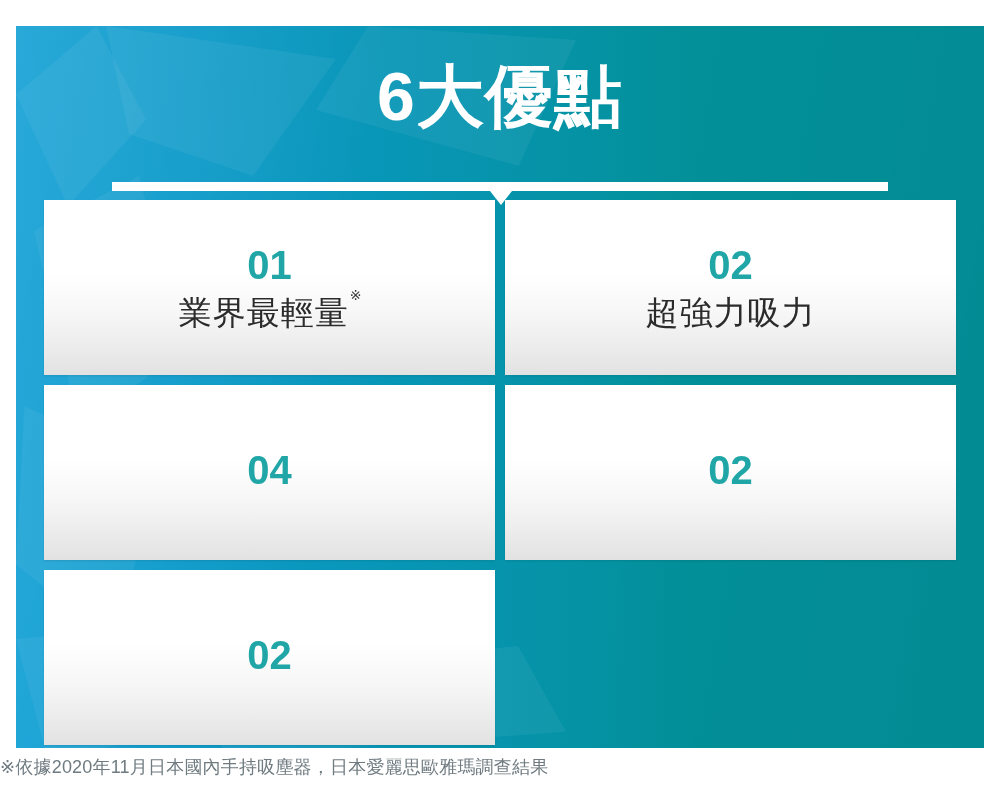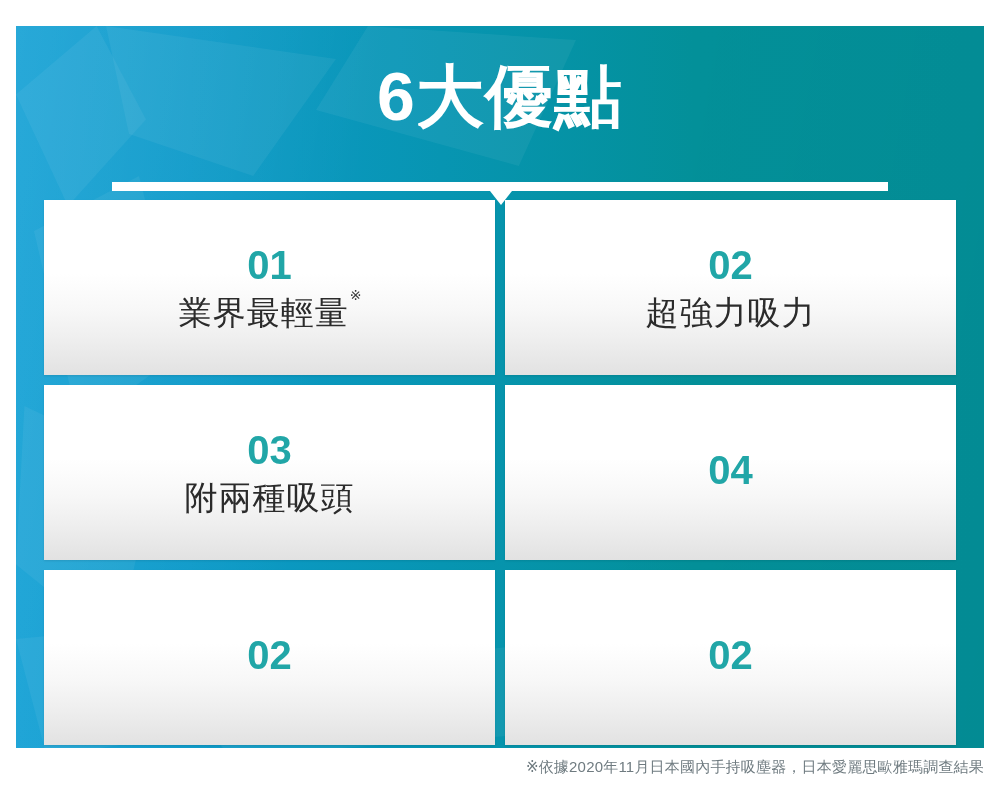--- a/index.html
+++ b/index.html
@@ -153,23 +153,23 @@
     letter-spacing: 0;
   }
   .benefit-note:empty { display: none; }
 
   
   #footnote {
     position: absolute;
     left: 0;
     top: 757px;
     width: 984px;
-    text-align: right;
+    text-align: left;
     color: #6f7b80;
-    font-size: 15px;
+    font-size: 18px;
     line-height: 20px;
     letter-spacing: 0.2px;
     white-space: nowrap;
   }
 </style>
 </head>
 <body>
 
 <div id="promo-panel">
 
@@ -194,24 +194,20 @@
     <div class="benefit-card">
       <div class="benefit-number">01</div>
       <div class="benefit-label"><span>業界最輕量</span><span class="benefit-note">※</span></div>
     </div>
 
     <div class="benefit-card">
       <div class="benefit-number">02</div>
       <div class="benefit-label"><span>超強力吸力</span></div>
     </div>
 
-    <div class="benefit-card">
-      <div class="benefit-number">03</div>
-      <div class="benefit-label"><span>附兩種吸頭</span></div>
-    </div>
 
     <div class="benefit-card">
       <div class="benefit-number">04</div>
     </div>
 
     <div class="benefit-card">
       <div class="benefit-number">02</div>
     </div>
 
     <div class="benefit-card">

